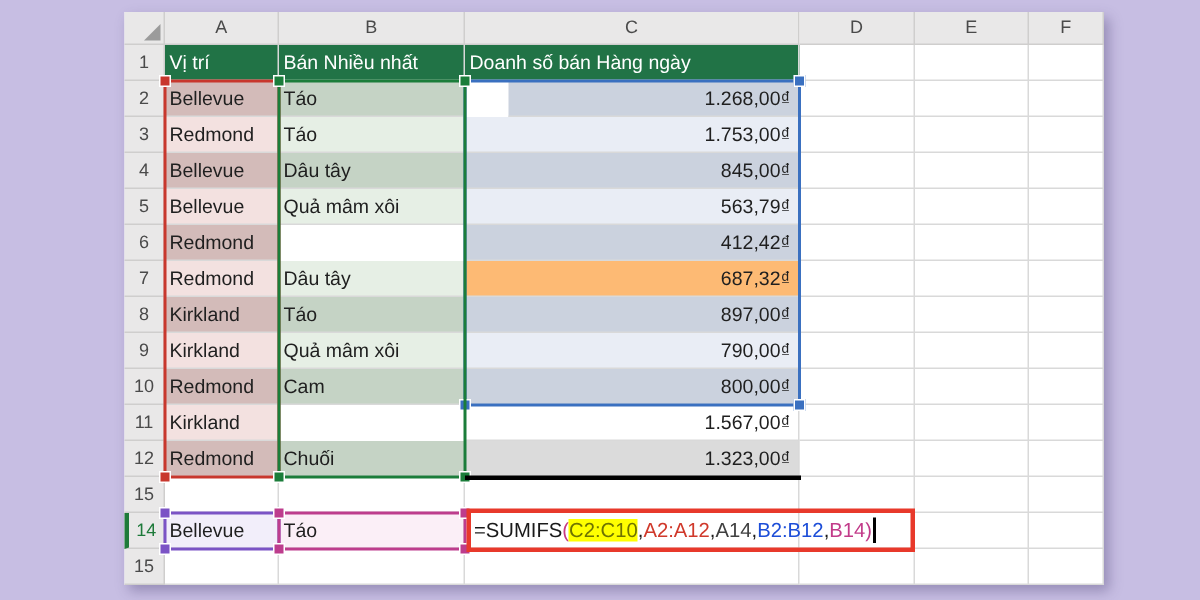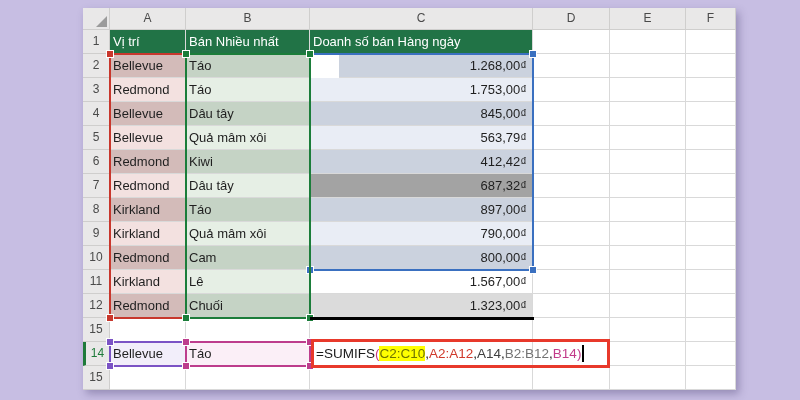--- a/index.html
+++ b/index.html
@@ -94,28 +94,27 @@
       <div class="c" style="grid-area: 5 / 5;"></div>
       <div class="c" style="grid-area: 5 / 6;"></div>
       <div class="c" style="grid-area: 5 / 7;"></div>
       <div class="c" style="background: rgb(243, 225, 224); grid-area: 6 / 2;">Bellevue</div>
       <div class="c" style="background: rgb(230, 239, 229); grid-area: 6 / 3;">Quả mâm xôi</div>
       <div class="c num" style="background: rgb(233, 237, 245); grid-area: 6 / 4;">563,79₫</div>
       <div class="c" style="grid-area: 6 / 5;"></div>
       <div class="c" style="grid-area: 6 / 6;"></div>
       <div class="c" style="grid-area: 6 / 7;"></div>
       <div class="c" style="background: rgb(211, 187, 185); grid-area: 7 / 2;">Redmond</div>
-      <div class="c" style="background: rgb(197, 211, 197); grid-area: 7 / 3;">Kiwi</div>
       <div class="c num" style="background: rgb(203, 210, 222); grid-area: 7 / 4;">412,42₫</div>
       <div class="c" style="grid-area: 7 / 5;"></div>
       <div class="c" style="grid-area: 7 / 6;"></div>
       <div class="c" style="grid-area: 7 / 7;"></div>
       <div class="c" style="background: rgb(243, 225, 224); grid-area: 8 / 2;">Redmond</div>
       <div class="c" style="background: rgb(230, 239, 229); grid-area: 8 / 3;">Dâu tây</div>
-      <div class="c num" style="background: #a3a3a3; grid-area: 8 / 4;">687,32₫</div>
+      <div class="c num" style="background: #fdba74; grid-area: 8 / 4;">687,32₫</div>
       <div class="c" style="grid-area: 8 / 5;"></div>
       <div class="c" style="grid-area: 8 / 6;"></div>
       <div class="c" style="grid-area: 8 / 7;"></div>
       <div class="c" style="background: rgb(211, 187, 185); grid-area: 9 / 2;">Kirkland</div>
       <div class="c" style="background: rgb(197, 211, 197); grid-area: 9 / 3;">Táo</div>
       <div class="c num" style="background: rgb(203, 210, 222); grid-area: 9 / 4;">897,00₫</div>
       <div class="c" style="grid-area: 9 / 5;"></div>
       <div class="c" style="grid-area: 9 / 6;"></div>
       <div class="c" style="grid-area: 9 / 7;"></div>
       <div class="c" style="background: rgb(243, 225, 224); grid-area: 10 / 2;">Kirkland</div>
@@ -124,21 +123,20 @@
       <div class="c" style="grid-area: 10 / 5;"></div>
       <div class="c" style="grid-area: 10 / 6;"></div>
       <div class="c" style="grid-area: 10 / 7;"></div>
       <div class="c" style="background: rgb(211, 187, 185); grid-area: 11 / 2;">Redmond</div>
       <div class="c" style="background: rgb(197, 211, 197); grid-area: 11 / 3;">Cam</div>
       <div class="c num" style="background: rgb(203, 210, 222); grid-area: 11 / 4;">800,00₫</div>
       <div class="c" style="grid-area: 11 / 5;"></div>
       <div class="c" style="grid-area: 11 / 6;"></div>
       <div class="c" style="grid-area: 11 / 7;"></div>
       <div class="c" style="background: rgb(243, 225, 224); grid-area: 12 / 2;">Kirkland</div>
-      <div class="c" style="background: rgb(230, 239, 229); grid-area: 12 / 3;">Lê</div>
       <div class="c num" style="background: rgb(255, 255, 255); grid-area: 12 / 4;">1.567,00₫</div>
       <div class="c" style="grid-area: 12 / 5;"></div>
       <div class="c" style="grid-area: 12 / 6;"></div>
       <div class="c" style="grid-area: 12 / 7;"></div>
       <div class="c" style="background: rgb(211, 187, 185); grid-area: 13 / 2;">Redmond</div>
       <div class="c" style="background: rgb(197, 211, 197); grid-area: 13 / 3;">Chuối</div>
       <div class="c num" style="background: rgb(219, 219, 219); grid-area: 13 / 4;">1.323,00₫</div>
       <div class="c" style="grid-area: 13 / 5;"></div>
       <div class="c" style="grid-area: 13 / 6;"></div>
       <div class="c" style="grid-area: 13 / 7;"></div>
@@ -191,20 +189,20 @@
       <div class="ovl" style="left: 228px; top: 331px; width: 299px; height: 29px; border: 3px solid rgb(232, 57, 43);"></div>
       <div class="formula" style="left: 233px; top: 334px; height: 23px;">
         <span style="color: rgb(26, 26, 26);">=SUMIFS</span>
         <span style="color: rgb(199, 56, 127);">(</span>
         <span style="color: rgb(111, 116, 0); background: rgb(255, 255, 0);">C2:C10</span>
         <span style="color: rgb(26, 26, 26);">,</span>
         <span style="color: rgb(208, 57, 43);">A2:A12</span>
         <span style="color: rgb(26, 26, 26);">,</span>
         <span style="color: #404040;">A14</span>
         <span style="color: rgb(26, 26, 26);">,</span>
-        <span style="color: #737373;">B2:B12</span>
+        <span style="color: #1d4ed8;">B2:B12</span>
         <span style="color: rgb(26, 26, 26);">,</span>
         <span style="color: rgb(194, 59, 137);">B14</span>
         <span style="color: rgb(194, 59, 137);">)</span>
         <div class="caret"></div>
       </div>
     </div>
 </div>
 
 </body></html>

